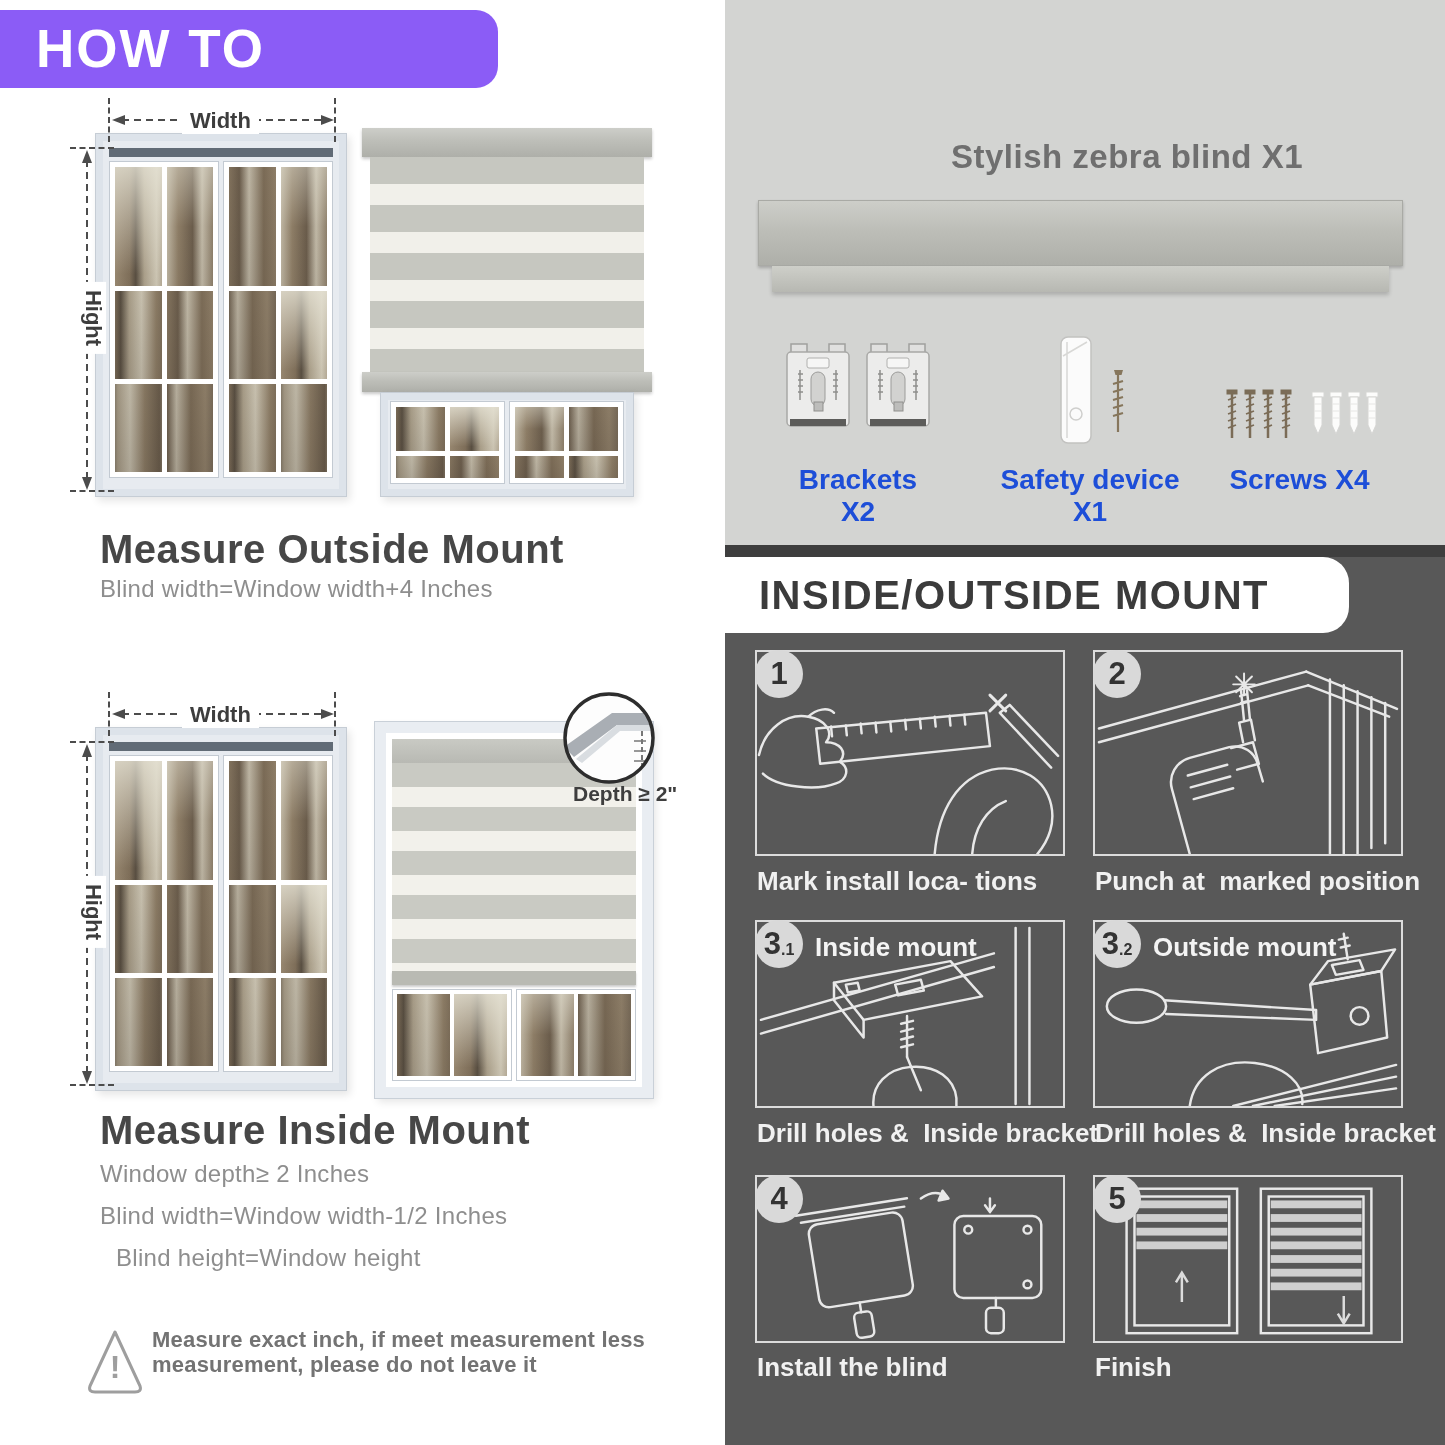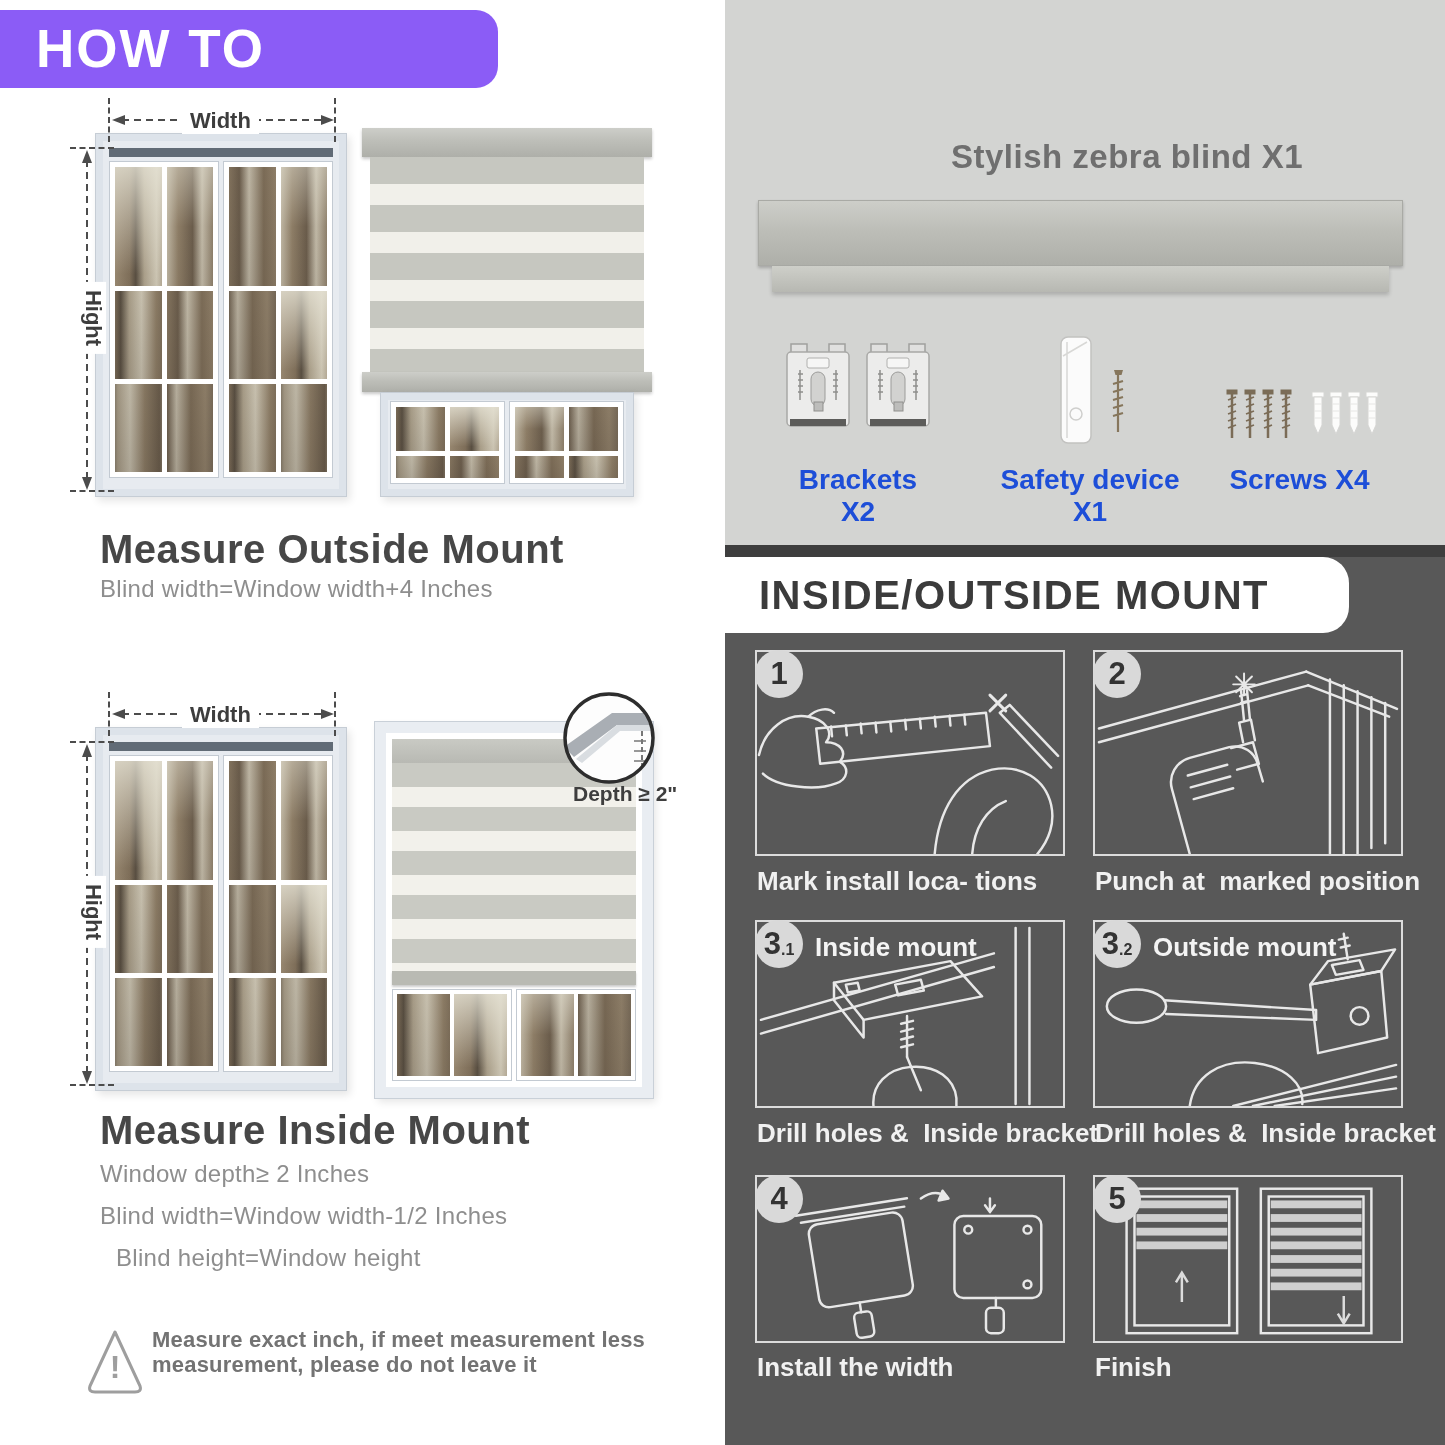--- a/index.html
+++ b/index.html
@@ -448,21 +448,21 @@
         <rect x="200" y="40" width="88" height="84" rx="9"></rect>
         <circle cx="214" cy="54" r="4"></circle>
           <circle cx="274" cy="54" r="4"></circle>
           <circle cx="274" cy="110" r="4"></circle>
         <path d="M236,22 L236,34 M231,29 l5,7 l5,-7"></path>
         <path d="M242,124 L242,134"></path>
         <rect x="232" y="134" width="18" height="26" rx="5"></rect>
       </g>
     </svg>
   </div>
-  <div class="caption" style="left:757px;top:1352px;">Install the width</div>
+  <div class="caption" style="left:757px;top:1352px;">Install the blind</div>
 
   <div class="step-panel" style="left:1093px;top:1175px;width:310px;height:168px;">
     <div class="badge">
         <span class="bn">5</span>
         <span class="bs"></span>
       </div>
     <svg class="art" viewBox="0 0 310 168" preserveAspectRatio="none">
       <g stroke="#e8e8e8" stroke-width="2.5" fill="none">
         <rect x="32" y="12" width="112" height="148"></rect>
         <rect x="40" y="20" width="96" height="132"></rect>

